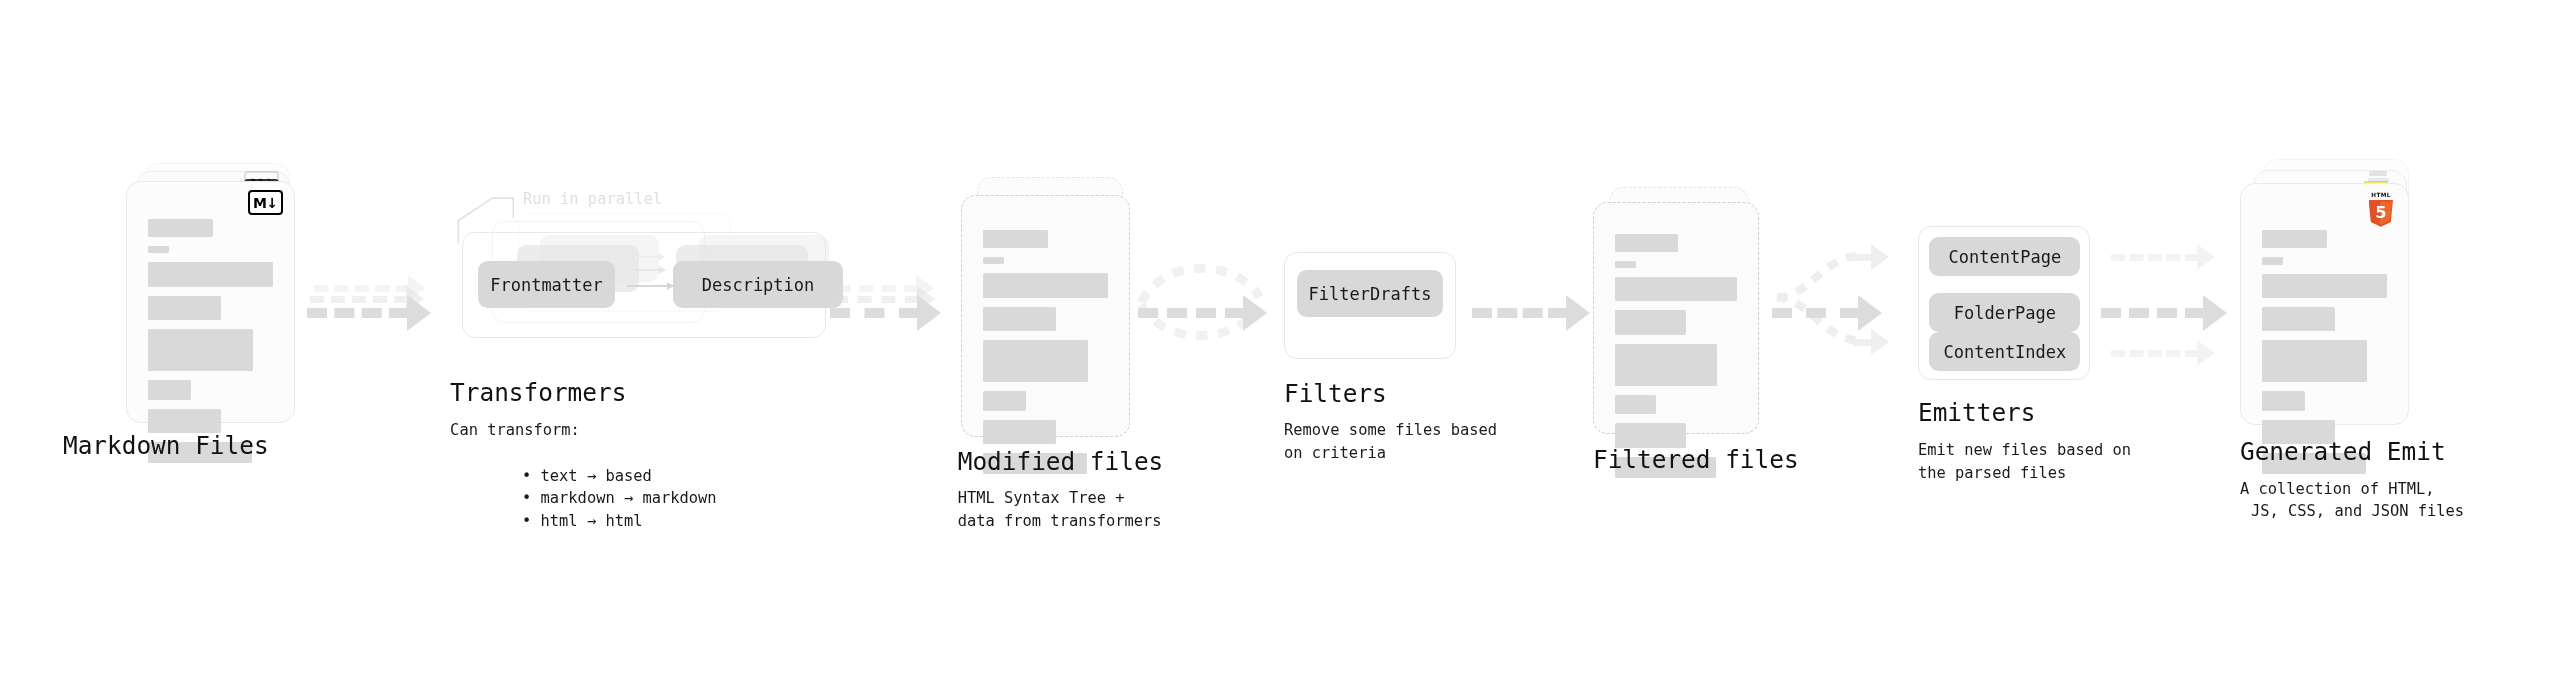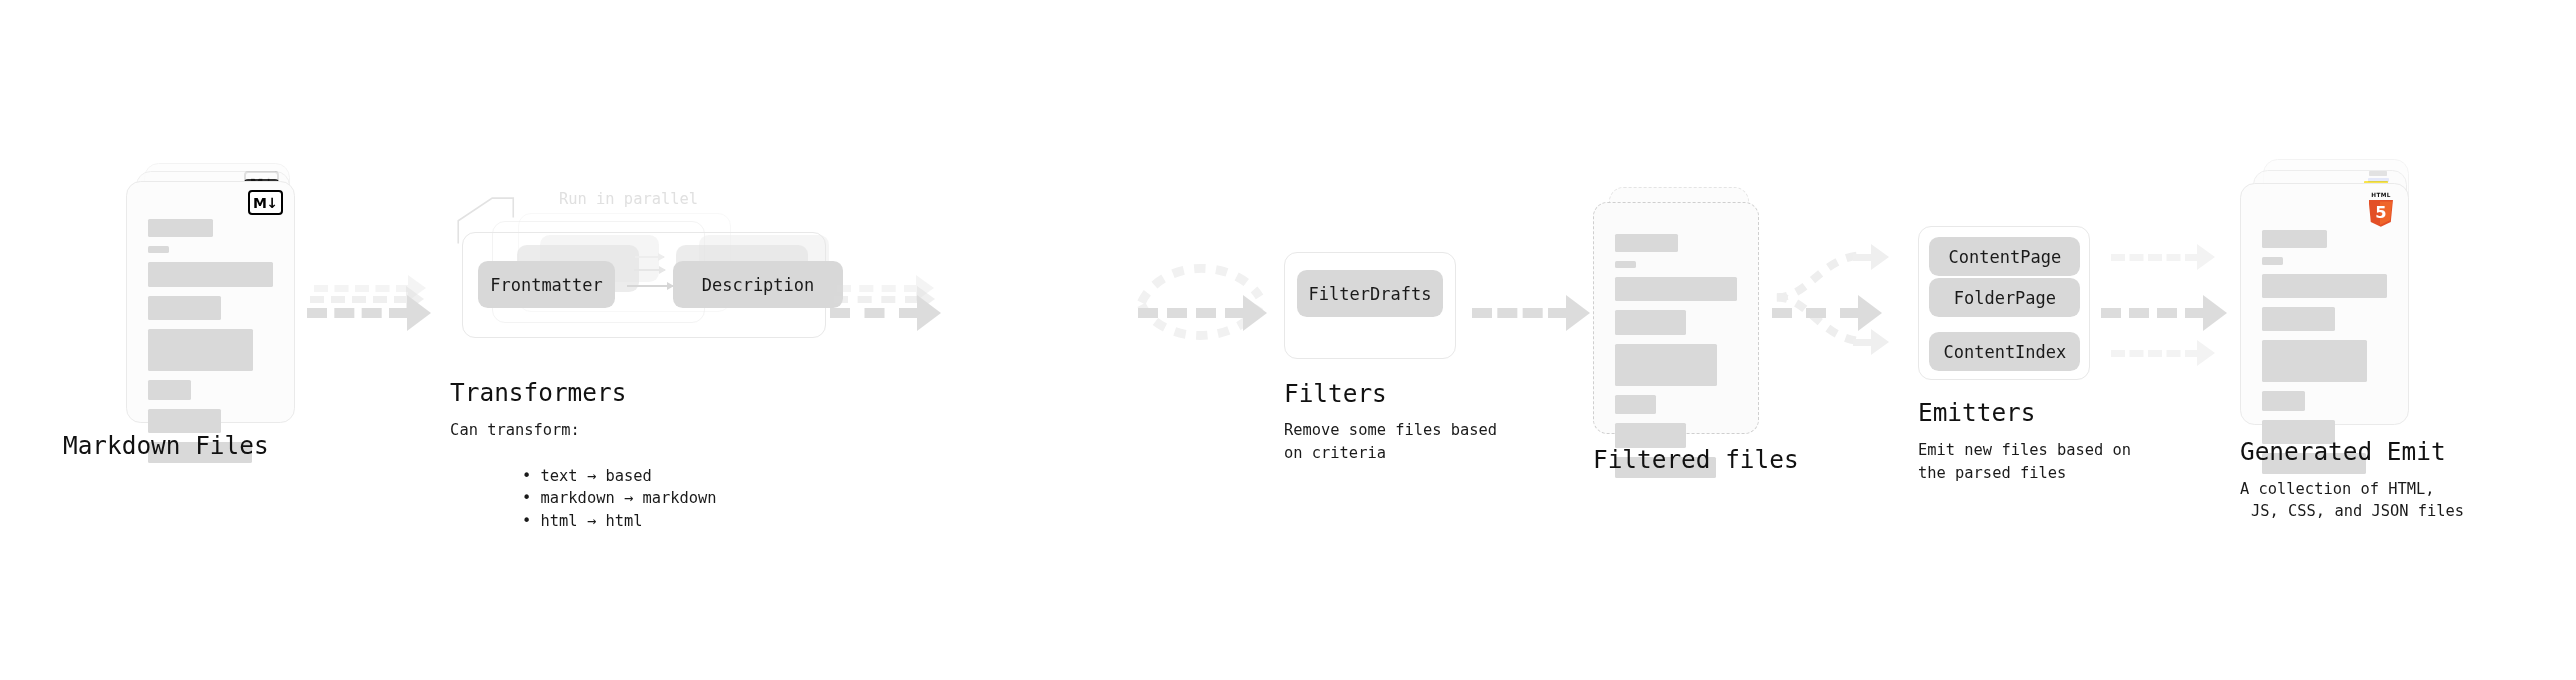--- a/index.html
+++ b/index.html
@@ -98,21 +98,21 @@
   .inner-arrow.faint2::after{border-left-color:#ededed;}
 
   
   .title{
     position:absolute;font-size:24.4px;color:#111;white-space:nowrap;letter-spacing:0px;
   }
   .sub{
     position:absolute;font-size:15.4px;color:#1a1a1a;line-height:1.5;white-space:pre;
   }
   .runlabel{
-    position:absolute;font-size:15.4px;color:#e0e0e0;white-space:nowrap;margin-left:36px;
+    position:absolute;font-size:15.4px;color:#e0e0e0;white-space:nowrap;
   }
 
   
   .arrow{position:absolute;display:flex;align-items:center;}
   .arrow .dashes{
     height:0;border-top:10.6px dashed #dcdcdc;
   }
   .arrow .head{
     width:0;height:0;border-left:24.4px solid #dcdcdc;
     border-top:18.7px solid transparent;border-bottom:18.7px solid transparent;
@@ -231,20 +231,40 @@
   </div>
   <div class="arrow stack2 small" style="left:834px;top:286px;">
     <div class="dashes" style="width:85px;"></div>
       <div class="head"></div>
   </div>
   <div class="arrow" style="left:830px;top:295px;">
     <div class="dashes" style="width:89px;"></div>
       <div class="head"></div>
   </div>
 
+  <div class="node" style="left:961px;top:177px;">
+    <div class="stack" style="width:179px;height:260px;">
+      <div class="card dashed back2" style="left:16.3px;top:0px;width:146px;height:244px;"></div>
+      <div class="card dashed" style="left:0px;top:18px;width:169px;height:242px;">
+        <div class="bars" style="top:34px;">
+          <div class="bar" style="width:52%;height:18px;"></div>
+          <div class="bar" style="width:17%;height:7.3px;"></div>
+          <div class="bar" style="width:100%;height:24.4px;"></div>
+          <div class="bar" style="width:58%;height:24.4px;"></div>
+          <div class="bar" style="width:84%;height:42px;"></div>
+          <div class="bar" style="width:34%;height:19.5px;"></div>
+          <div class="bar" style="width:58%;height:24.4px;"></div>
+          <div class="bar" style="width:83%;height:21px;"></div>
+        </div>
+      </div>
+    </div>
+    <div class="title" style="left:-3.3px;top:270px;">Modified files</div>
+    <div class="sub" style="left:-3.3px;top:310px;">HTML Syntax Tree +</div>
+    <div class="sub" style="left:-3.3px;top:333px;">data from transformers</div>
+  </div>
 
   <svg class="fan" style="left:1138px;top:258px;width:146px;height:89px;" viewBox="0 0 180 110" width="146" height="89">
     <path d="M4 55 C 30 0, 120 0, 150 48" fill="none" stroke="#f1f1f1" stroke-width="11" stroke-dasharray="14 13" stroke-linecap="butt"></path>
     <path d="M4 58 C 30 108, 120 108, 150 60" fill="none" stroke="#f1f1f1" stroke-width="11" stroke-dasharray="14 13" stroke-linecap="butt"></path>
   </svg>
   <div class="arrow" style="left:1138px;top:295px;">
     <div class="dashes" style="width:107px;"></div>
       <div class="head"></div>
   </div>
 
@@ -293,21 +313,21 @@
       <div class="head"></div>
   </div>
   <div class="arrow small pale" style="left:1853px;top:329px;">
     <div class="dashes" style="width:19.5px;"></div>
       <div class="head"></div>
   </div>
 
   <div class="node" style="left:1918px;top:226px;">
     <div class="groupbox" style="left:0px;top:0px;width:172px;height:154px;"></div>
     <div class="pill" style="left:11.4px;top:11.4px;width:151px;height:39px;">ContentPage</div>
-    <div class="pill" style="left:11.4px;top:52px;width:151px;height:39px;">FolderPage</div>
+    <div class="pill" style="left:11.4px;top:67px;width:151px;height:39px;">FolderPage</div>
     <div class="pill" style="left:11.4px;top:106px;width:151px;height:39px;">ContentIndex</div>
     <div class="title" style="left:0px;top:172px;">Emitters</div>
     <div class="sub" style="left:0px;top:213px;">Emit new files based on</div>
     <div class="sub" style="left:0px;top:236px;">the parsed files</div>
   </div>
 
   <div class="arrow small ghost" style="left:2111px;top:244px;">
     <div class="dashes" style="width:88px;"></div>
       <div class="head"></div>
   </div>

